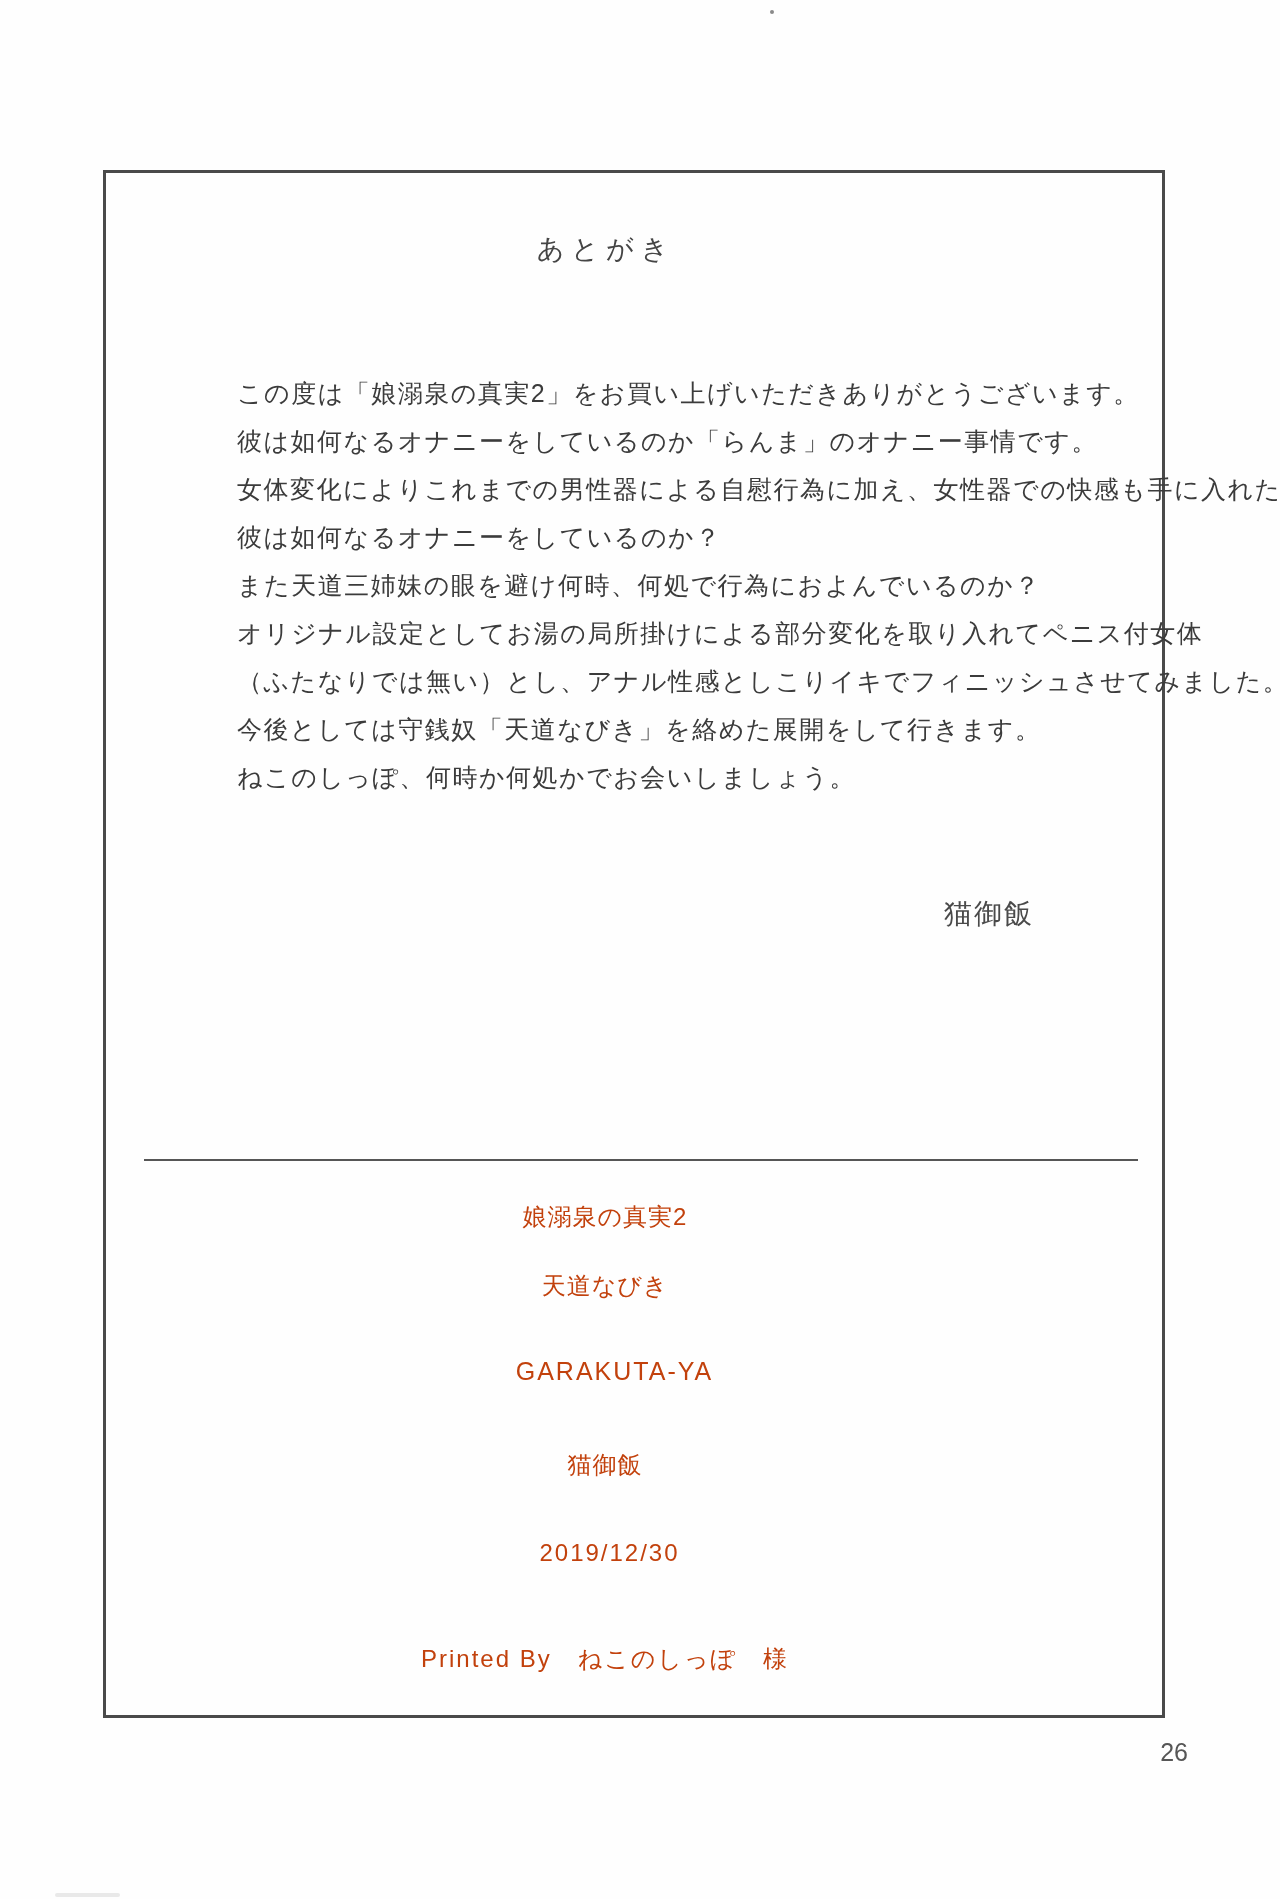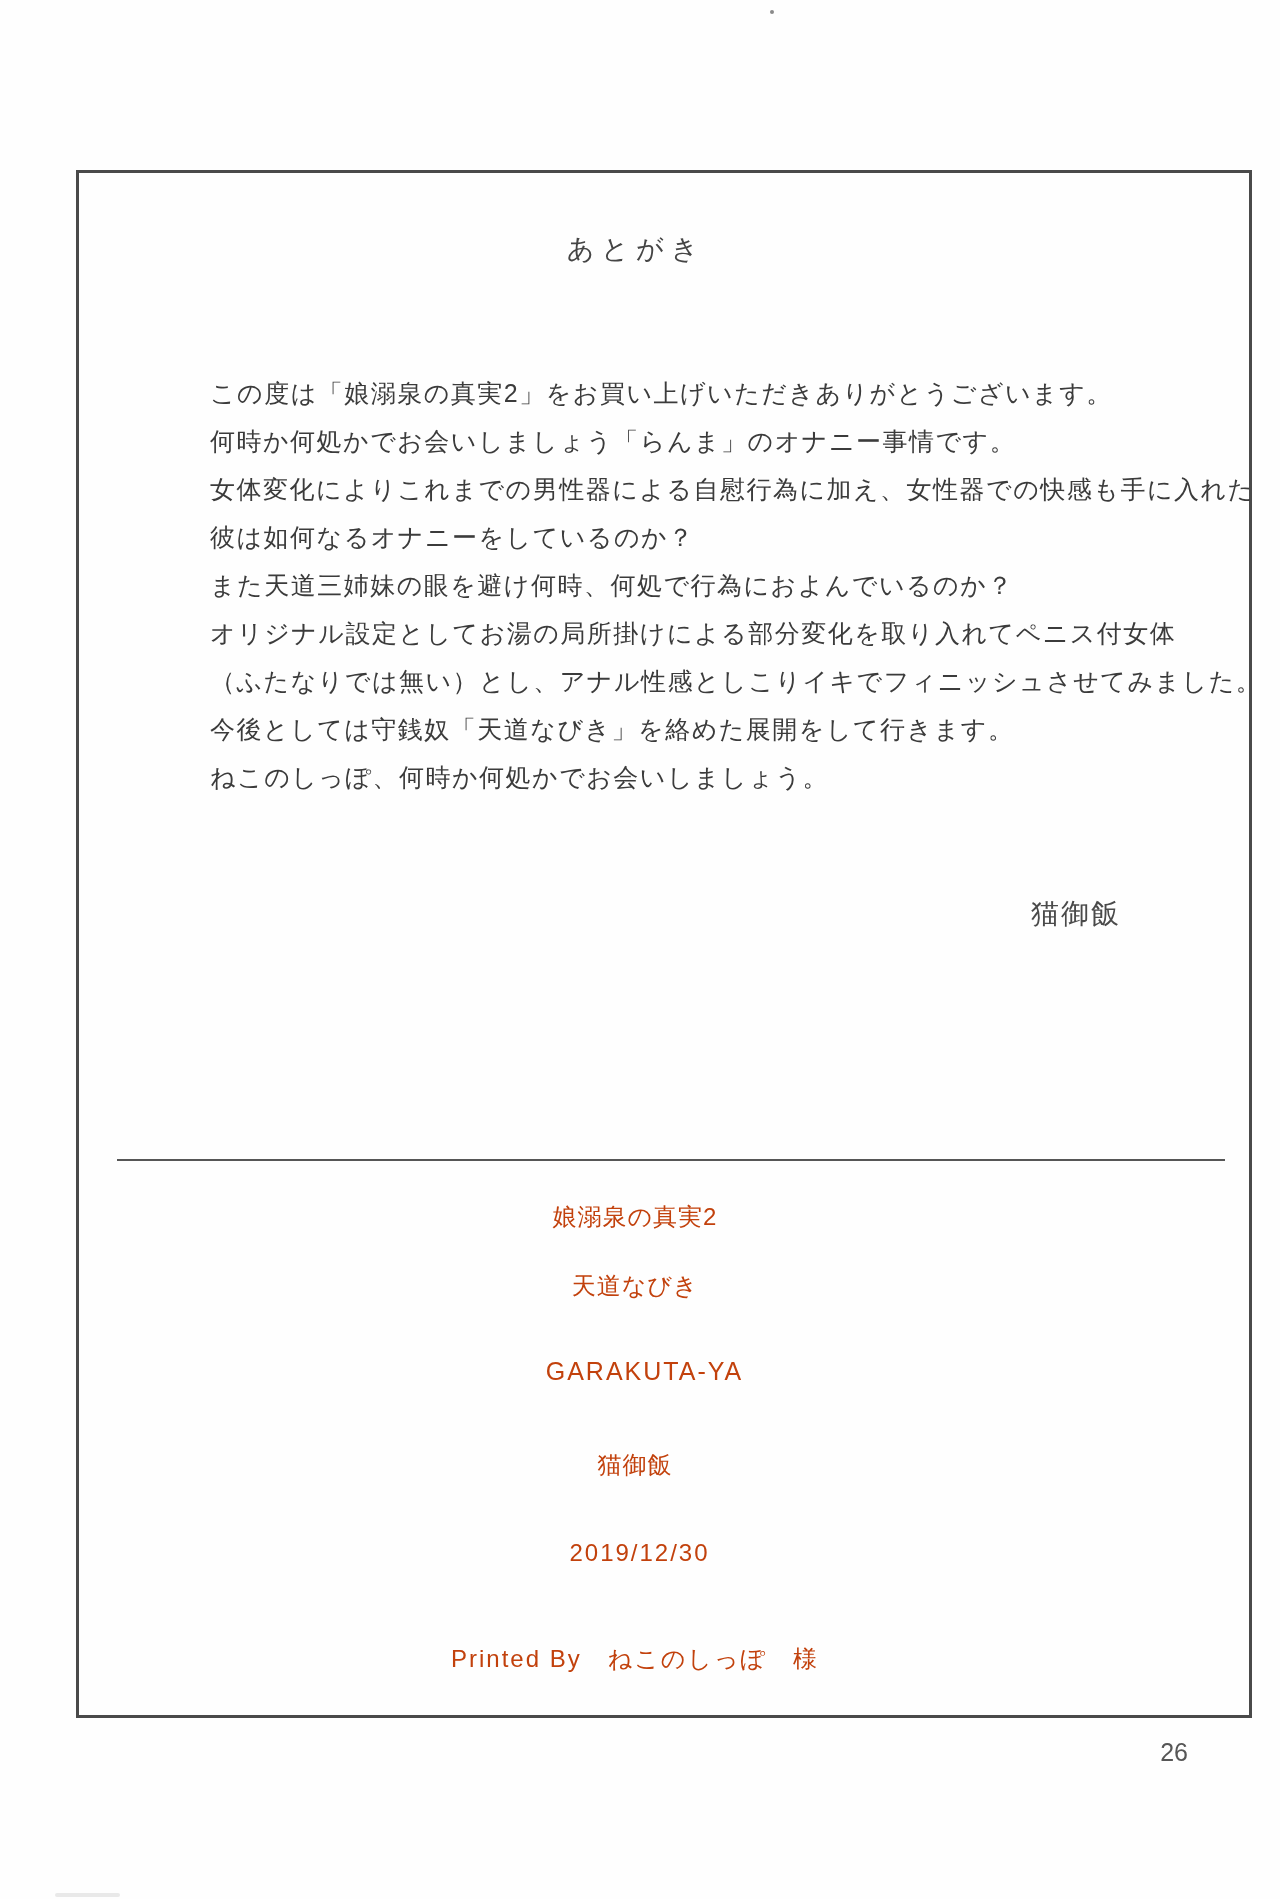--- a/index.html
+++ b/index.html
@@ -10,22 +10,22 @@
     color:#3d3d3d;
     position:relative;
     overflow:hidden;
   }
   .page{
     position:absolute;inset:0;
     background:#fefefe;
   }
   .frame{
     position:absolute;
-    left:76px;top:170px;
-    width:1176px;height:1548px;
+    left:103px;top:170px;
+    width:1062px;height:1548px;
     border:3px solid #4a4a4a;
     box-sizing:border-box;
   }
   .title{
     position:absolute;
     top:58px;left:0;right:56px;
     text-align:center;
     font-size:27px;
     letter-spacing:7px;
     color:#454545;
@@ -97,21 +97,21 @@
 <div class="page">
 
   <div class="speck"></div>
 
   <div class="frame">
 
     <div class="title">あとがき</div>
 
     <div class="body">
       <div class="body-line">この度は「娘溺泉の真実2」をお買い上げいただきありがとうございます。</div>
-      <div class="body-line">何時か何処かでお会いしましょう「らんま」のオナニー事情です。</div>
+      <div class="body-line">彼は如何なるオナニーをしているのか「らんま」のオナニー事情です。</div>
       <div class="body-line">女体変化によりこれまでの男性器による自慰行為に加え、女性器での快感も手に入れた</div>
       <div class="body-line">彼は如何なるオナニーをしているのか？</div>
       <div class="body-line">また天道三姉妹の眼を避け何時、何処で行為におよんでいるのか？</div>
       <div class="body-line">オリジナル設定としてお湯の局所掛けによる部分変化を取り入れてペニス付女体</div>
       <div class="body-line">（ふたなりでは無い）とし、アナル性感としこりイキでフィニッシュさせてみました。</div>
       <div class="body-line">今後としては守銭奴「天道なびき」を絡めた展開をして行きます。</div>
       <div class="body-line">ねこのしっぽ、何時か何処かでお会いしましょう。</div>
     </div>
 
     <div class="signature">猫御飯</div>

